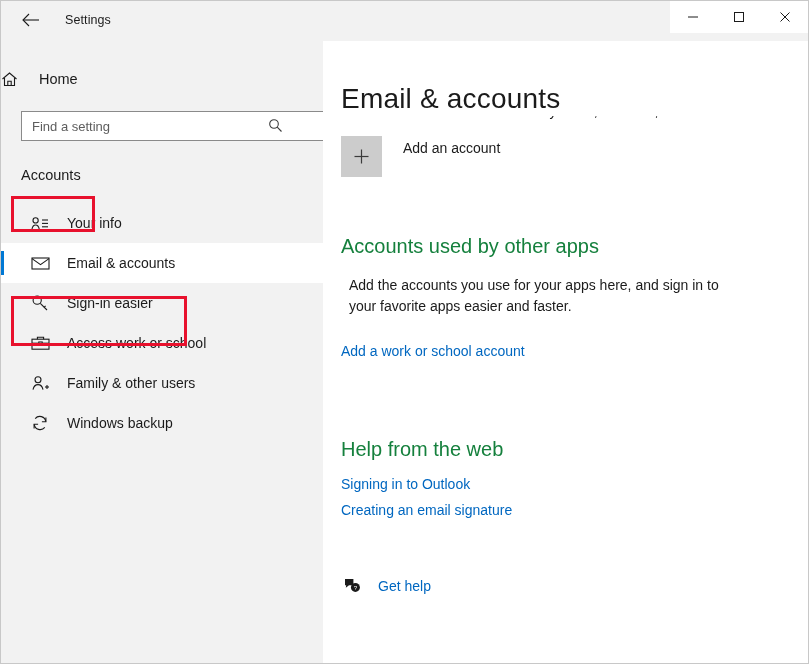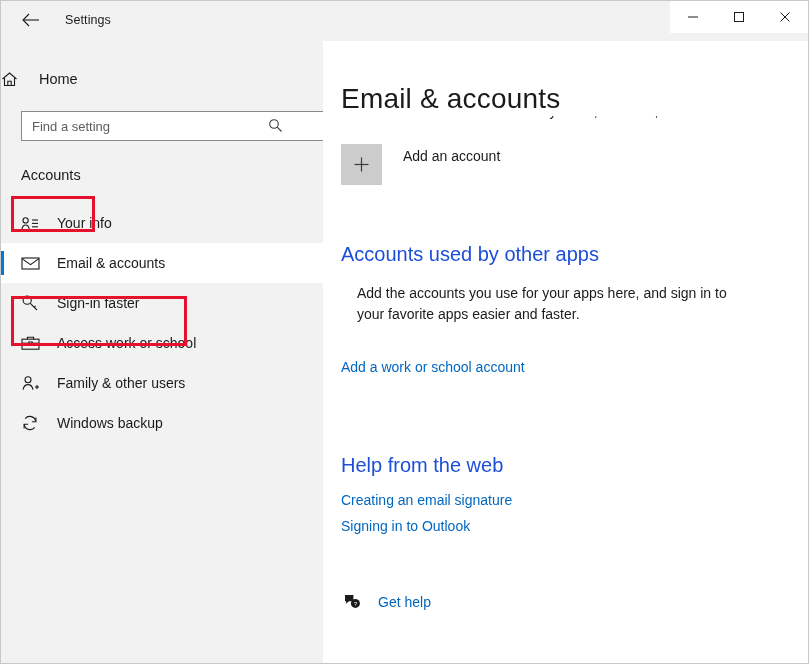--- a/index.html
+++ b/index.html
@@ -141,21 +141,21 @@
   }
 
   .nav-list {
     margin-top: 18px;
   }
   .nav-item {
     position: relative;
     display: flex;
     align-items: center;
     height: 40px;
-    padding-left: 20px;
+    padding-left: 30px;
     box-sizing: border-box;
   }
   .nav-item.selected {
     background: #ffffff;
   }
   .nav-item.selected .accent {
     position: absolute;
     left: 0;
     top: 8px;
     width: 3px;
@@ -203,52 +203,52 @@
     top: -13px;
     left: 105px;
     font-size: 14px;
     color: #1b1b1b;
     white-space: nowrap;
   }
 
   .add-account-row {
     display: flex;
     align-items: flex-start;
-    margin-top: 10px;
+    margin-top: 2px;
     text-align: right;
   }
   .plus-tile {
     width: 41px;
     height: 41px;
     background: #cccccc;
     display: flex;
     align-items: center;
     justify-content: center;
     flex: 0 0 41px;
   }
   .add-account-label {
     font-size: 14px;
     color: #1b1b1b;
     margin-left: 21px;
     margin-top: 4px;
   }
 
   .section-heading {
     font-size: 20px;
-    color: #1d4ed8;
+    color: #15803d;
     font-weight: normal;
     margin: 0;
     line-height: 26px;
   }
   .section-body {
     font-size: 14px;
     color: #1b1b1b;
     line-height: 21px;
     width: 375px;
-    margin: 16px;
+    margin: 8px;
   }
   a.link {
     font-size: 14px;
     color: #0067c0;
     text-decoration: none;
     display: inline-block;
   }
 
   .sec-accounts { margin-top: 56px; }
   .sec-accounts .section-body { margin-top: 16px; }
@@ -377,21 +377,21 @@
         </div>
 
         <div class="nav-item">
           <span class="nav-icon">
             <svg width="18" height="18" viewBox="0 0 18 18" fill="none" stroke="#1b1b1b" stroke-width="1.1">
               <circle cx="6.2" cy="6.2" r="4.1"></circle>
               <path d="M9.3 9.3 L16 16"></path>
                 <path d="M13 13.4 L14.6 11.8"></path>
             </svg>
           </span>
-          <span class="nav-label">Sign-in faster</span>
+          <span class="nav-label">Sign-in easier</span>
         </div>
 
         <div class="nav-item">
           <span class="nav-icon">
             <svg width="19" height="16" viewBox="0 0 19 16" fill="none" stroke="#1b1b1b" stroke-width="1.1">
               <rect x="1" y="4.2" width="17" height="10"></rect>
               <path d="M6.4 4.2 V2.2 H12.6 V4.2"></path>
               <path d="M1 8.2 H18"></path>
               <rect x="7.8" y="7" width="3.4" height="2.6" fill="#f2f2f2"></rect>
             </svg>
@@ -449,22 +449,22 @@
 
       <div class="sec-accounts">
         <h2 class="section-heading">Accounts used by other apps</h2>
         <p class="section-body">Add the accounts you use for your apps here, and sign in to your favorite apps easier and faster.</p>
         <a class="link" href="#">Add a work or school account</a>
       </div>
 
       <div class="sec-help">
         <h2 class="section-heading">Help from the web</h2>
         <div class="helplinks">
+          <a class="link" href="#">Signing in to Outlook</a>
           <a class="link" href="#">Creating an email signature</a>
-          <a class="link" href="#">Signing in to Outlook</a>
         </div>
       </div>
 
       <div class="footer-links">
         <div class="footer-row">
           <span class="footer-icon">
             <svg width="17" height="16" viewBox="0 0 17 16" fill="#1b1b1b">
               <path d="M1 1 h8.4 v6.2 h-4.4 l-3.2 2.6 0.4 -2.6 h-1.2 z"></path>
               <circle cx="11.4" cy="9.4" r="4.5"></circle>
               <text x="11.4" y="12.1" font-size="6.2" fill="#ffffff" text-anchor="middle" font-family="Liberation Sans, sans-serif">?</text>

